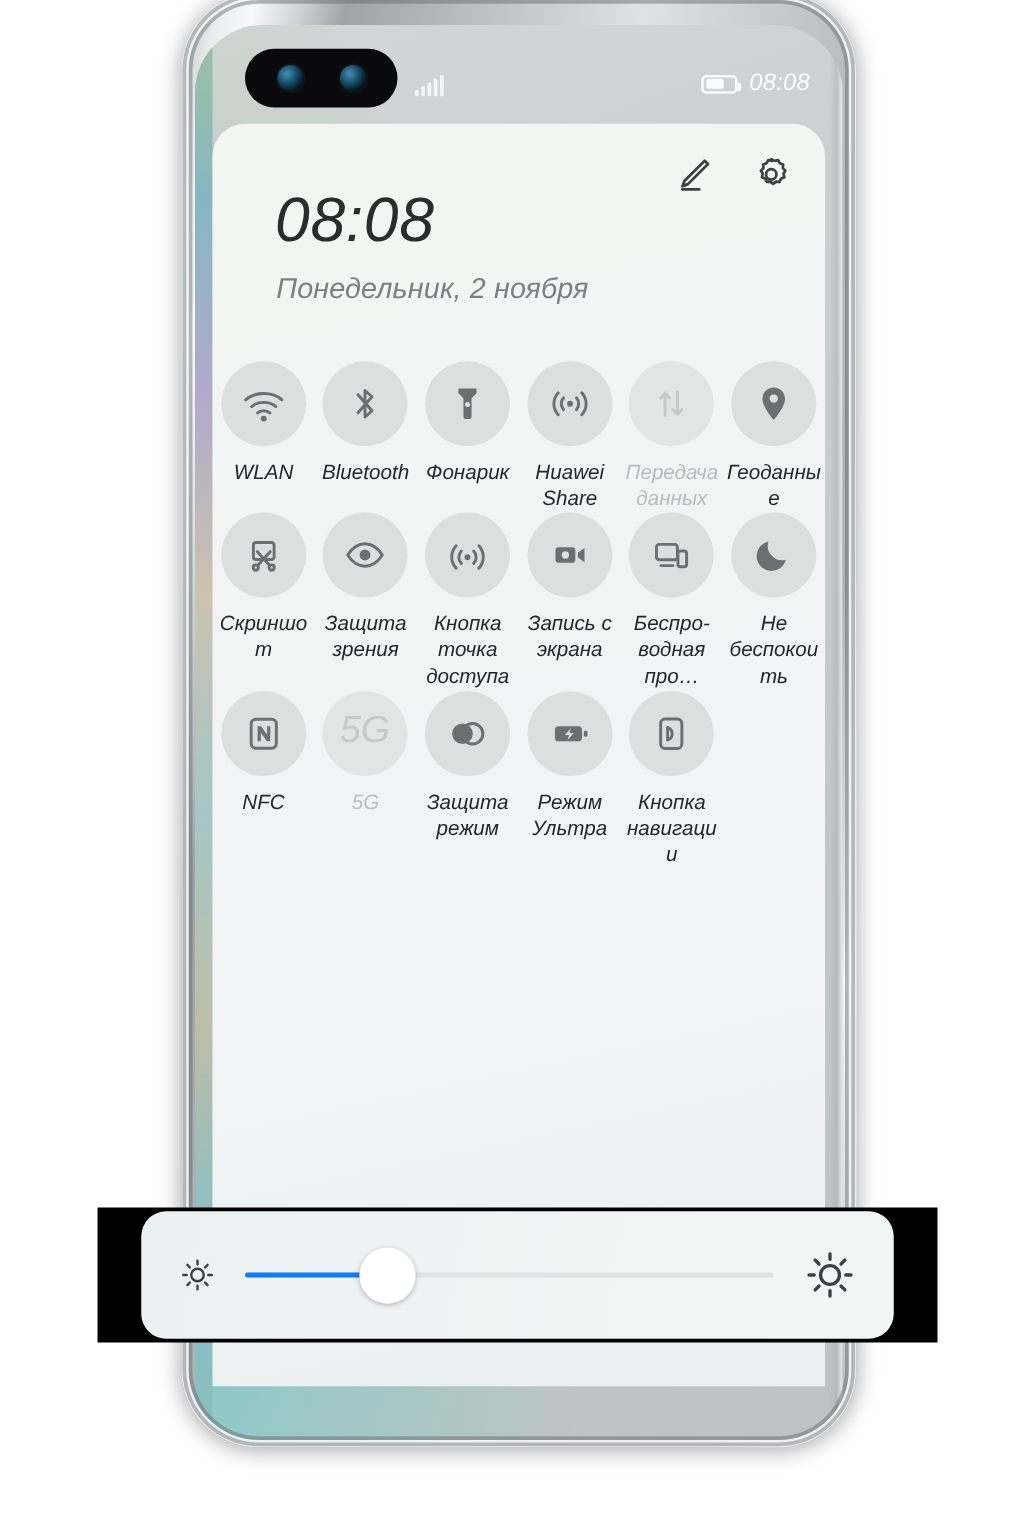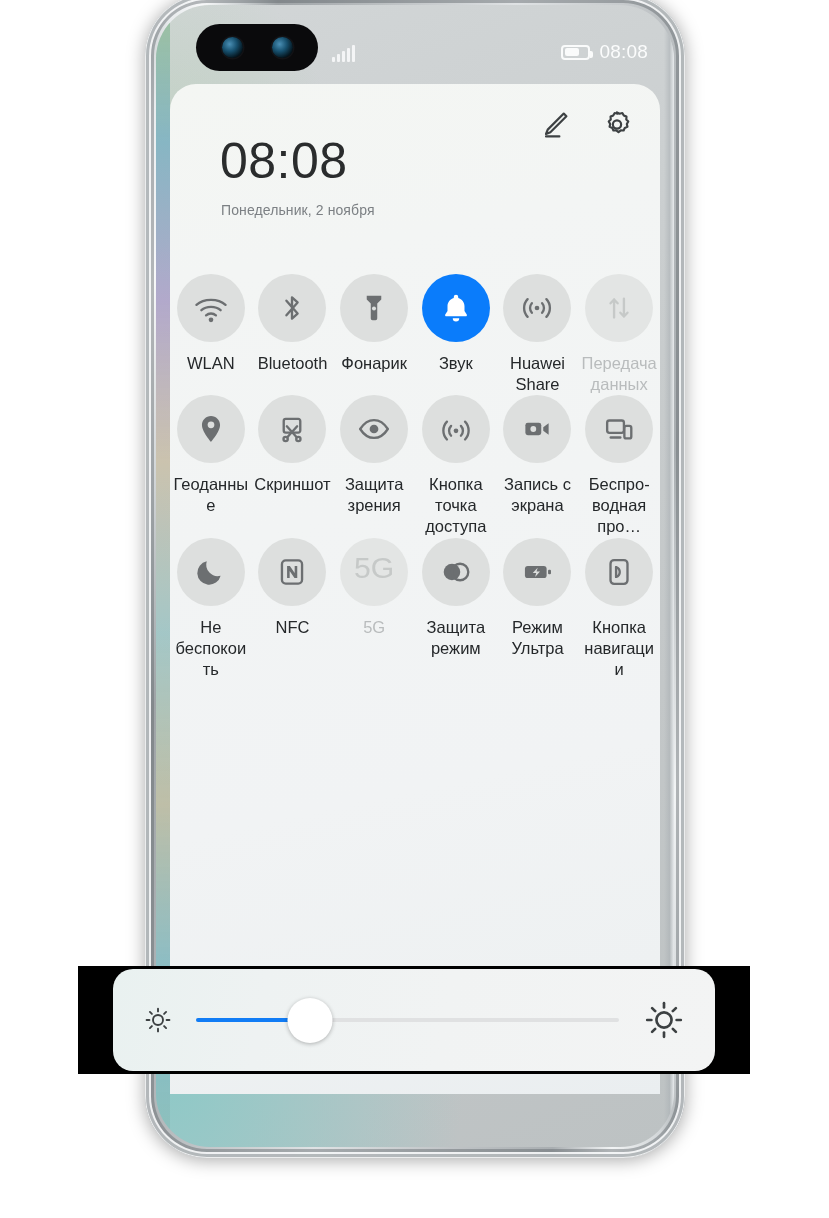--- a/index.html
+++ b/index.html
@@ -46,30 +46,31 @@
       inset 0 0 0 1px rgba(255,255,255,0.75),
       inset 0 0 0 4px rgba(130,136,140,0.55),
       inset 0 0 0 6px rgba(250,251,252,0.9),
       inset 0 0 0 9px rgba(96,102,106,0.45);
   }
 
   
   .screen {
     position: absolute;
     left: 11px;
-    top: 11px;
+    top: 26px;
     width: 518px;
     height: 1142px;
     border-radius: 54px;
     overflow: hidden;
     background:
       radial-gradient(125% 85% at 2% 92%, #8cc9c7 0%, rgba(140,201,199,0.0) 46%),
       radial-gradient(90% 60% at 0% 45%, rgba(198,180,214,0.55) 0%, rgba(198,180,214,0) 40%),
       radial-gradient(90% 60% at 0% 20%, rgba(171,206,170,0.55) 0%, rgba(171,206,170,0) 42%),
       linear-gradient(160deg, #d2d6d7 0%, #c9cdce 35%, #c3c7c8 65%, #bdc2c3 100%);
+    font-style: italic;
   }
 
   
   .edge-left {
     position: absolute;
     left: 0; top: 0;
     width: 14px; height: 100%;
     pointer-events: none;
     background: linear-gradient(180deg,
       rgba(150,190,150,0.85) 0%,
@@ -218,21 +219,21 @@
     font-size: 50px;
     font-weight: 300;
     color: #2a2c2d;
     letter-spacing: 0.5px;
     line-height: 1;
   }
   .clock-date {
     position: absolute;
     left: 51px;
     top: 118px;
-    font-size: 14px;
+    font-size: 23px;
     color: #7c8084;
     letter-spacing: 0.1px;
   }
 
   
   .grid {
     position: absolute;
     left: 0;
     top: 190px;
     width: 100%;
@@ -410,29 +411,20 @@
               <div class="tile-label">Bluetooth</div>
             </div>
             <div class="tile">
               <div class="tile-circle">
                 <svg width="38" height="38" viewBox="0 0 34 34">
                   <path class="ico-f" d="M10.5 6 h13 v3.4 l-3.6 3.6 v13.4 a1.6 1.6 0 0 1 -1.6 1.6 h-2.6 a1.6 1.6 0 0 1 -1.6 -1.6 v-13.4 l-3.6 -3.6 z"></path>
               <circle cx="17" cy="17.5" r="1.8" fill="#dddfde"></circle>
                 </svg>
               </div>
               <div class="tile-label">Фонарик</div>
-            </div>
-            <div class="tile active">
-              <div class="tile-circle">
-                <svg width="38" height="38" viewBox="0 0 34 34">
-                  <path class="ico-f" d="M17 5.2 a2 2 0 0 1 2 2 v.8 c3.3 .9 5.6 3.9 5.6 7.4 v4.2 l2 3.2 a1 1 0 0 1 -.85 1.55 h-17.5 a1 1 0 0 1 -.85 -1.55 l2 -3.2 v-4.2 c0 -3.5 2.3 -6.5 5.6 -7.4 v-.8 a2 2 0 0 1 2 -2 z"></path>
-              <path class="ico-f" d="M14.1 26.1 h5.8 a2.9 2.9 0 0 1 -5.8 0 z"></path>
-                </svg>
-              </div>
-              <div class="tile-label">Звук</div>
             </div>
             <div class="tile">
               <div class="tile-circle">
                 <svg width="38" height="38" viewBox="0 0 34 34">
                   <circle class="ico-f" cx="17" cy="17" r="2.1"></circle>
               <path class="ico" d="M12.4 12.7 a6.5 6.5 0 0 0 0 8.6"></path>
               <path class="ico" d="M21.6 12.7 a6.5 6.5 0 0 1 0 8.6"></path>
               <path class="ico" d="M8.6 9.1 a11.5 11.5 0 0 0 0 15.8"></path>
               <path class="ico" d="M25.4 9.1 a11.5 11.5 0 0 1 0 15.8"></path>
                 </svg>

